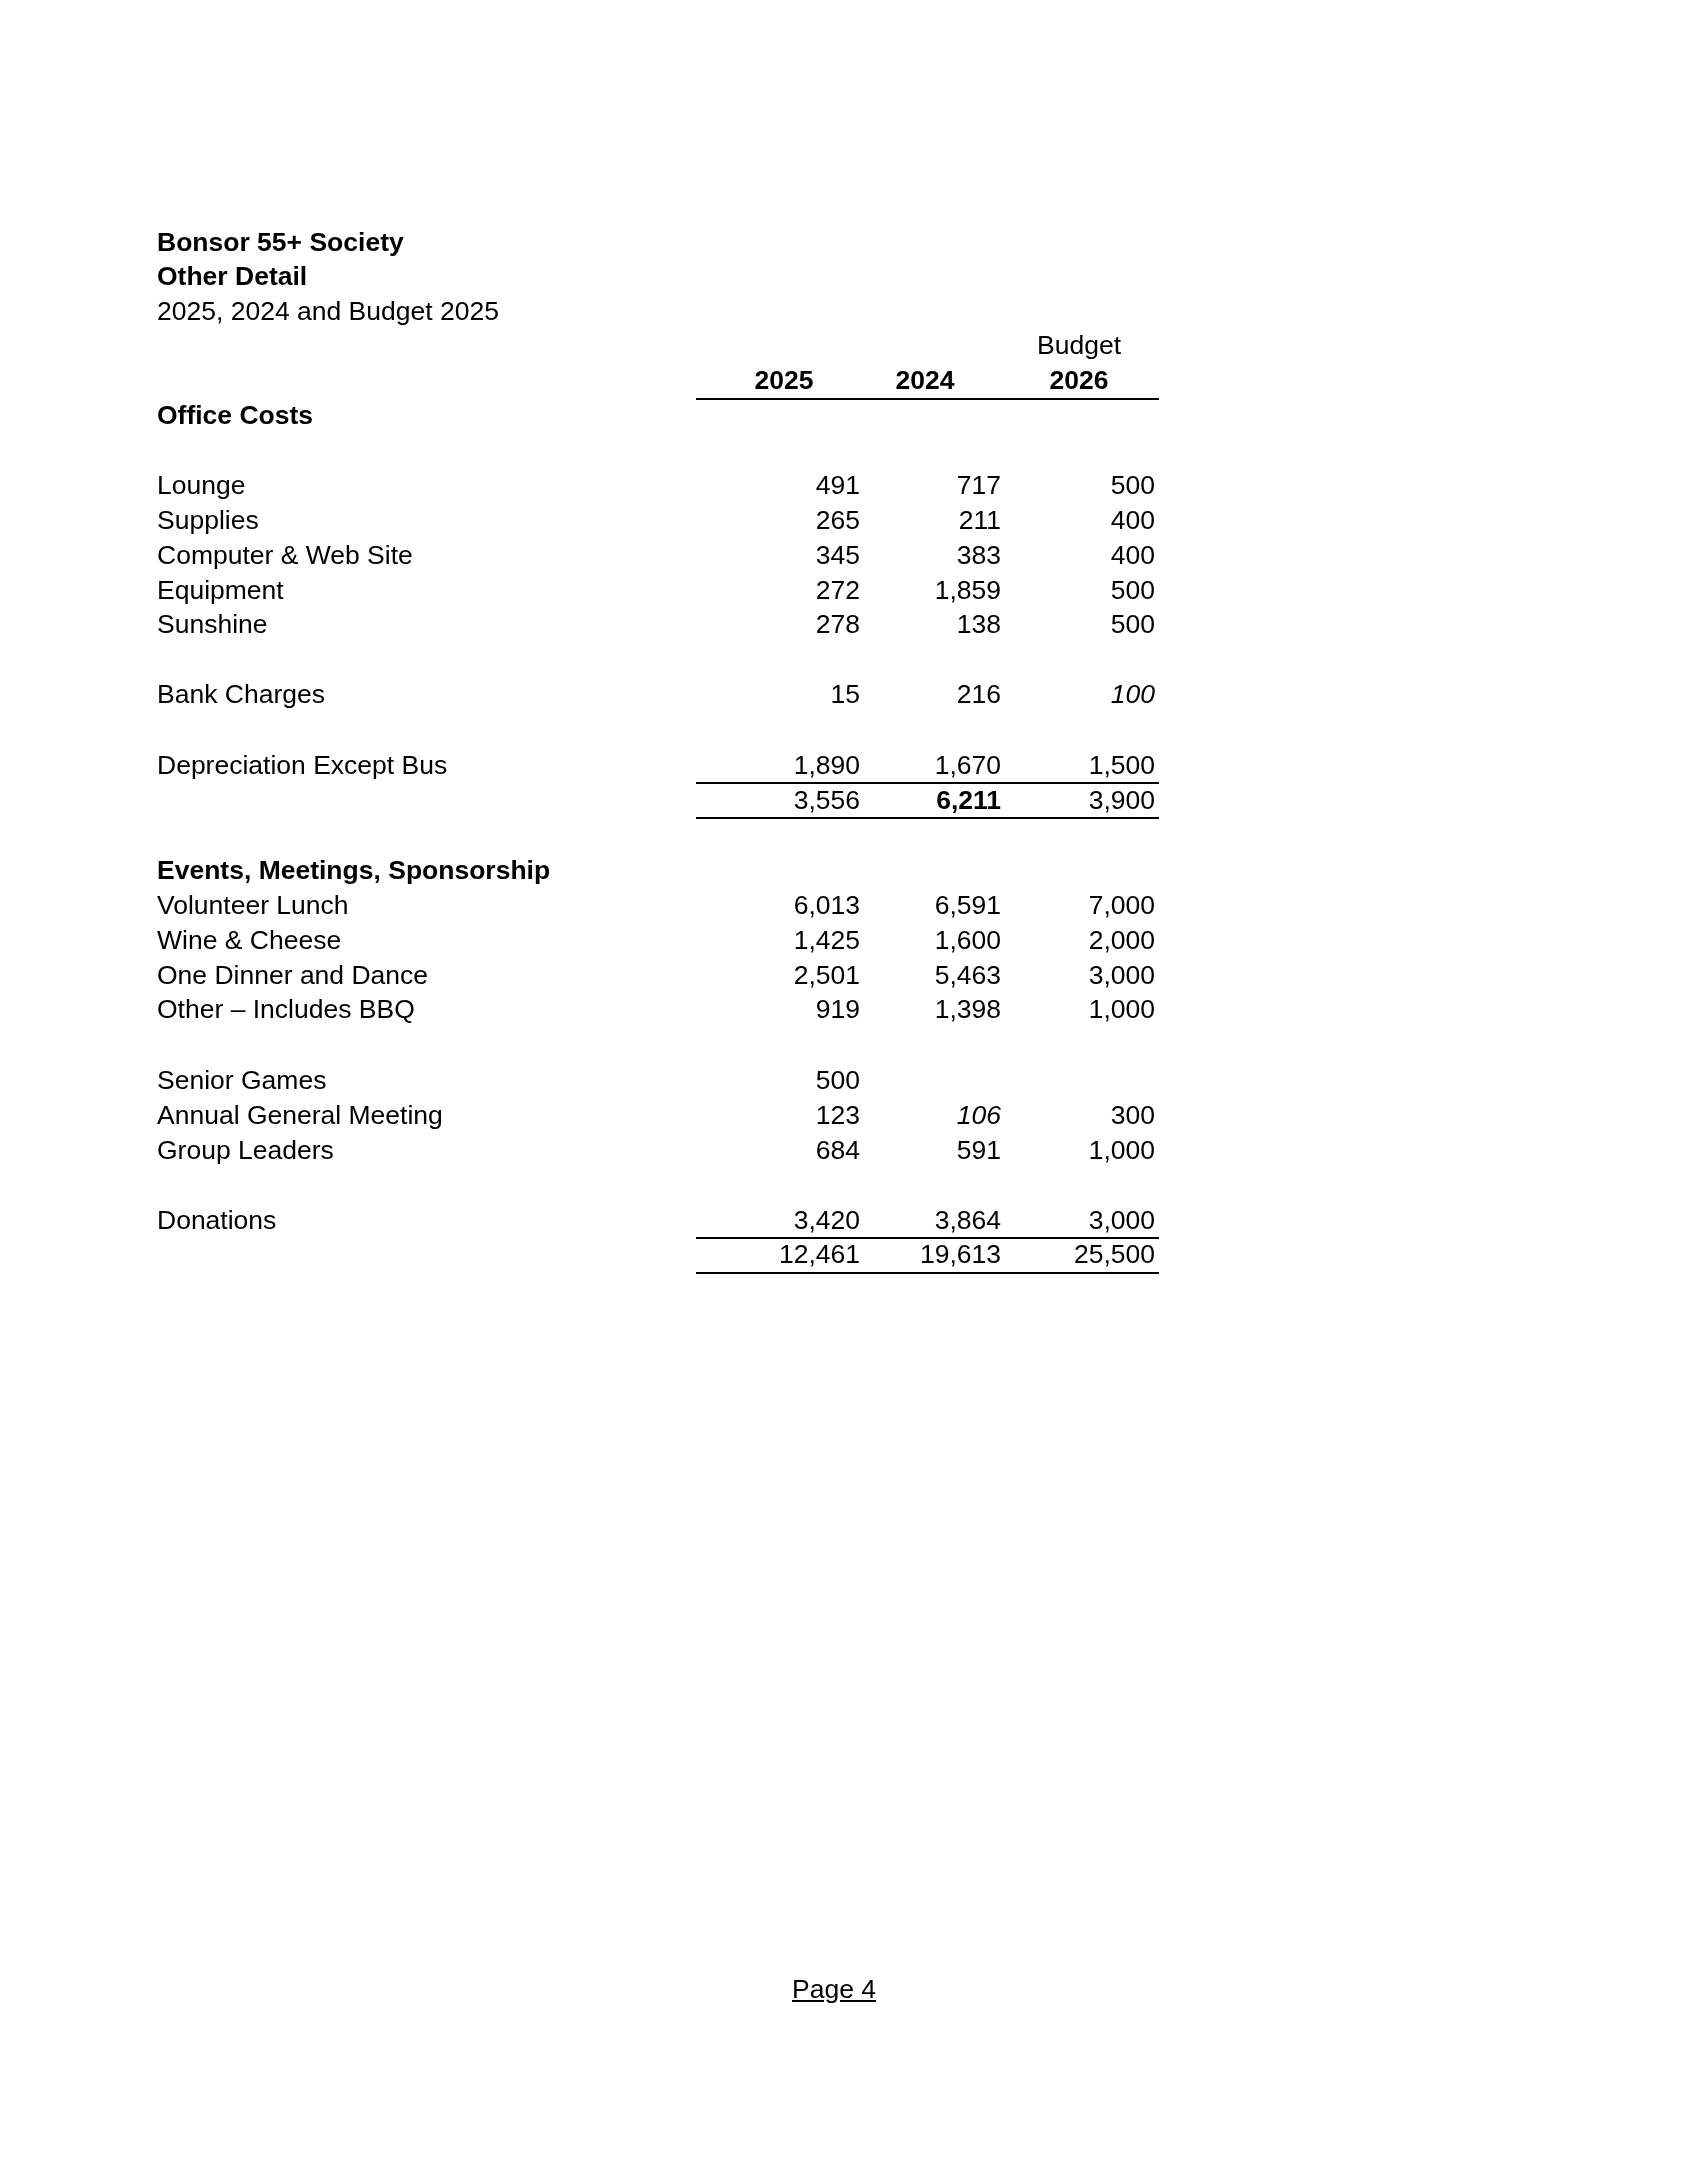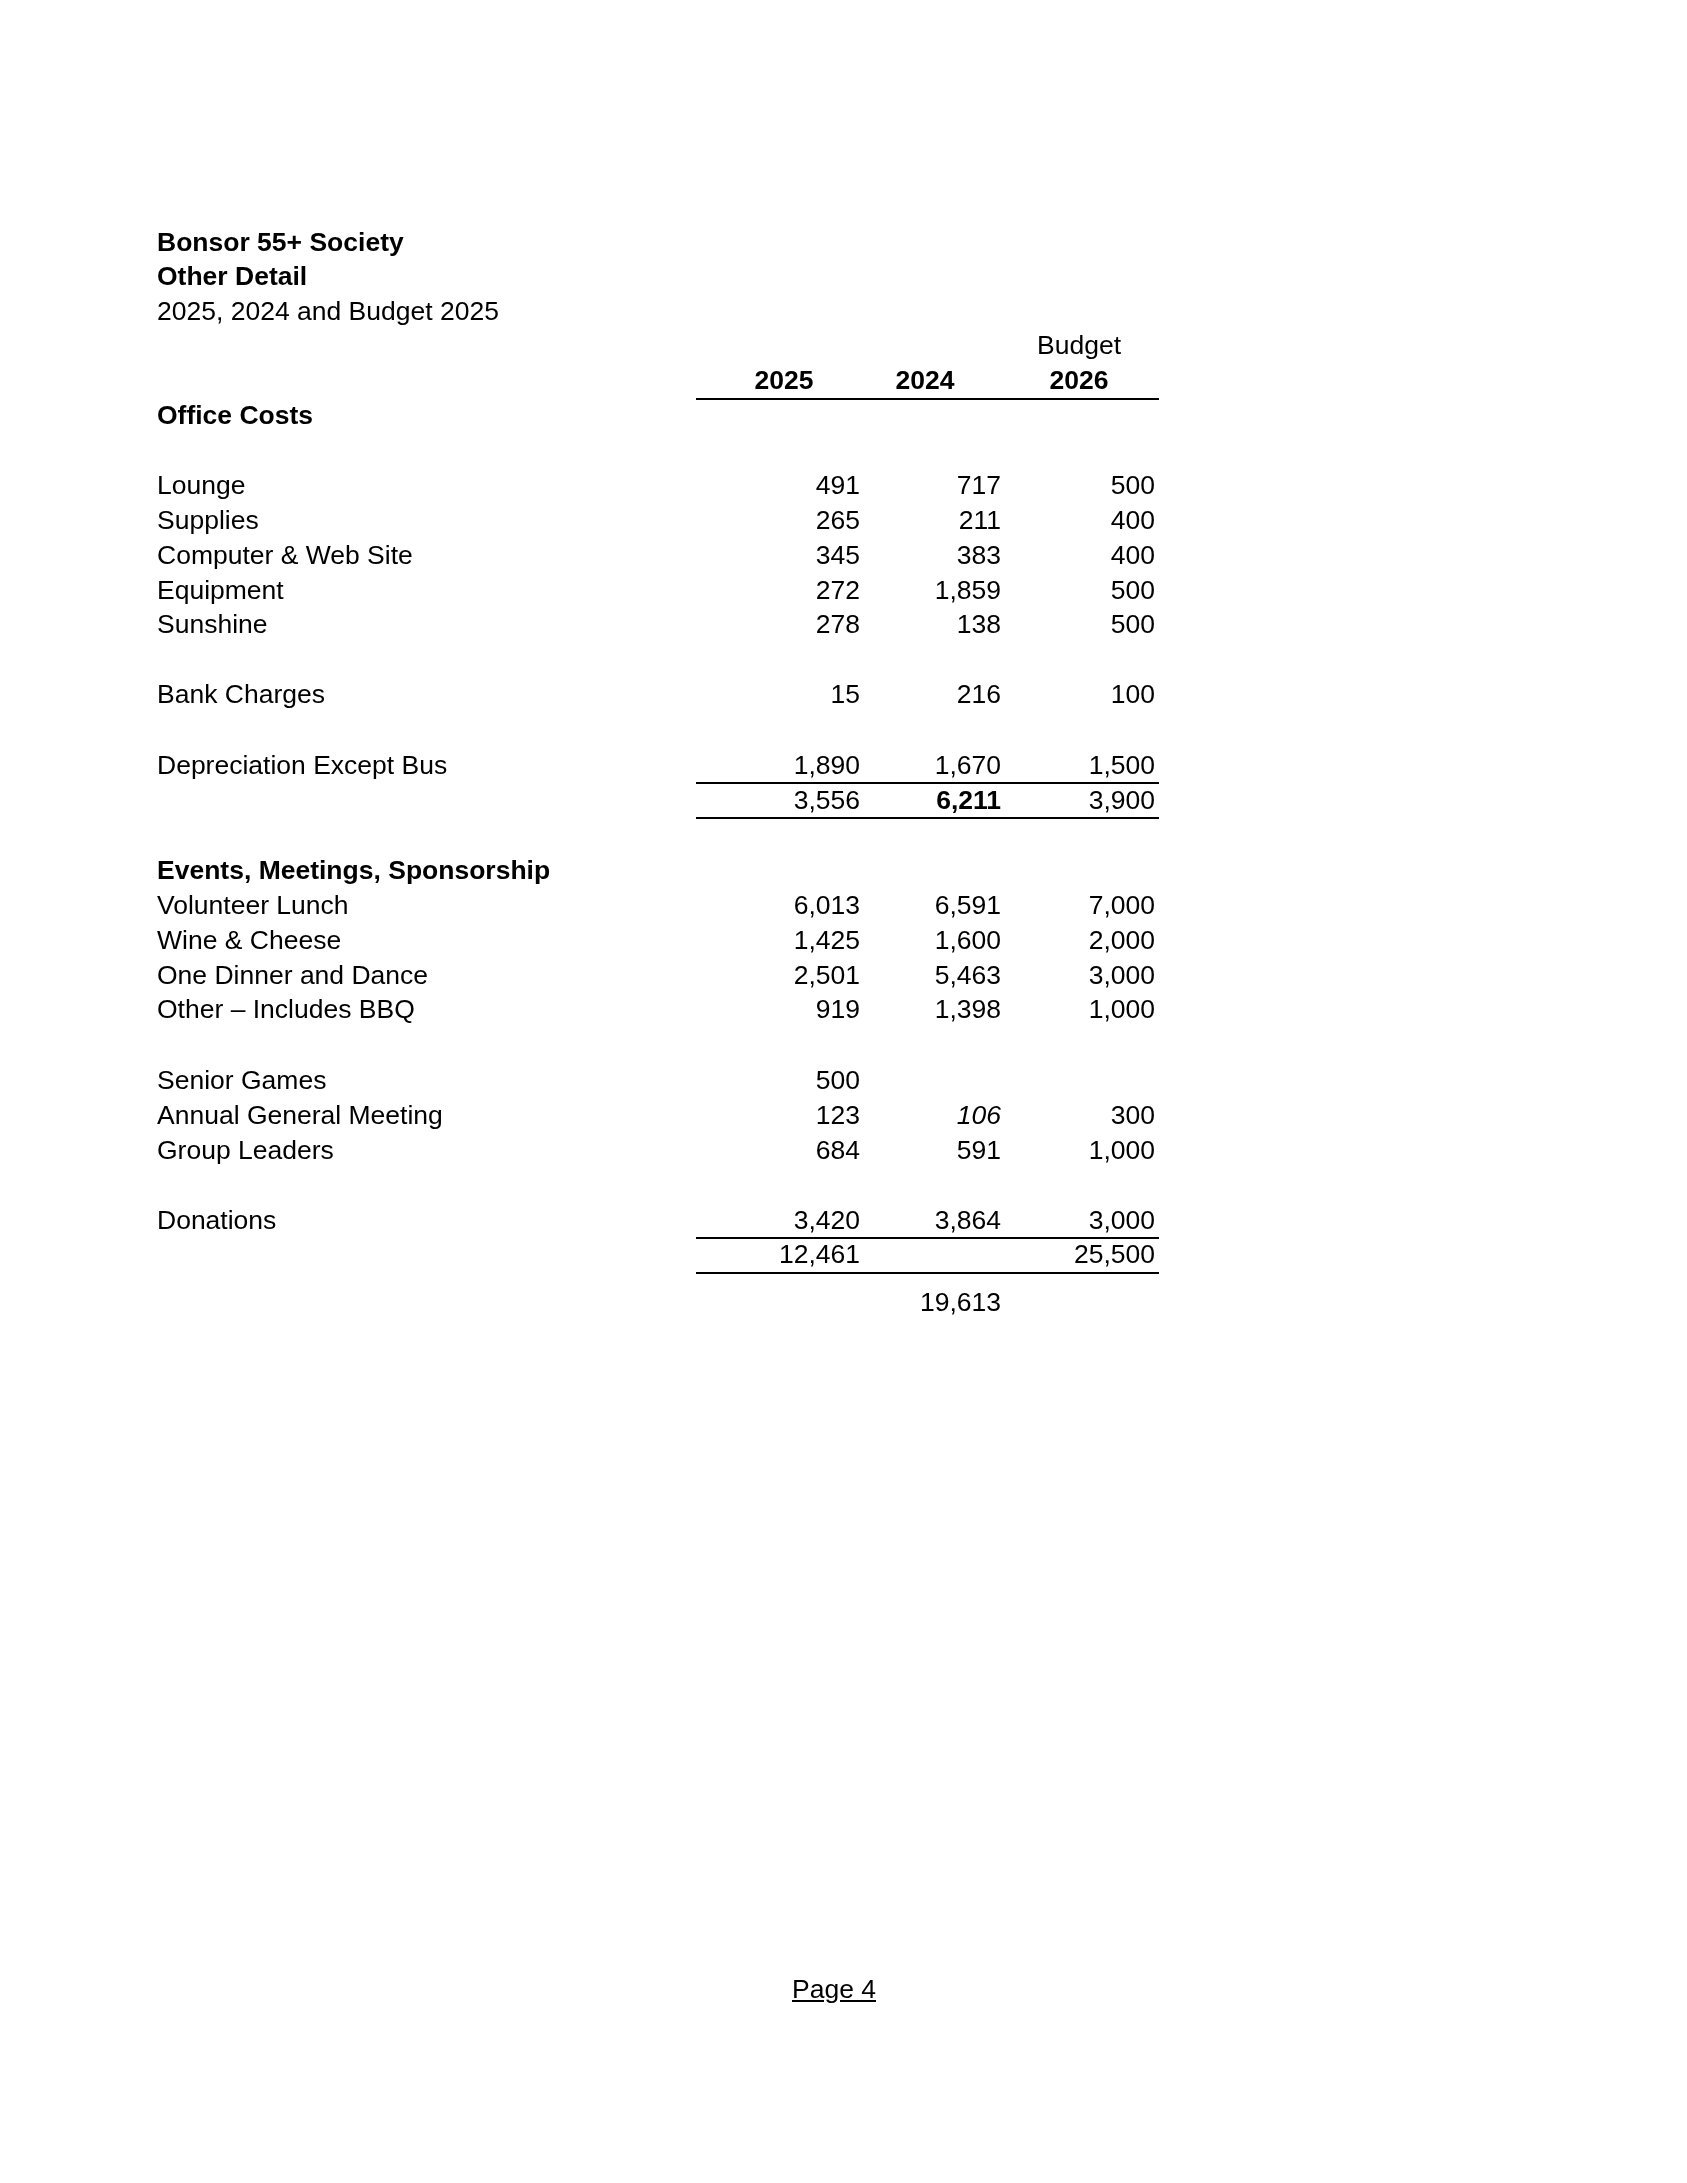--- a/index.html
+++ b/index.html
@@ -60,21 +60,21 @@
   <div>
     <div class="t label" style="top:607px;">Sunshine</div>
     <div class="t num c1" style="top:607px;">278</div>
     <div class="t num c2" style="top:607px;">138</div>
     <div class="t num c3" style="top:607px;">500</div>
   </div>
   <div>
     <div class="t label" style="top:677px;">Bank Charges</div>
     <div class="t num c1" style="top:677px;">15</div>
     <div class="t num c2" style="top:677px;">216</div>
-    <div class="t num c3" style="top:677px;">100</div>
+    <div class="t num c3" style="top:677px;font-style:italic;">100</div>
   </div>
   <div>
     <div class="t label" style="top:748px;">Depreciation Except Bus</div>
     <div class="t num c1" style="top:748px;">1,890</div>
     <div class="t num c2" style="top:748px;">1,670</div>
     <div class="t num c3" style="top:748px;">1,500</div>
   </div>
   <div class="line" style="left:696px; width:463px; top:782px;"></div>
   <div>
     <div class="t num c1" style="top:783px;">3,556</div>
@@ -129,20 +129,20 @@
   </div>
   <div>
     <div class="t label" style="top:1203px;">Donations</div>
     <div class="t num c1" style="top:1203px;">3,420</div>
     <div class="t num c2" style="top:1203px;">3,864</div>
     <div class="t num c3" style="top:1203px;">3,000</div>
   </div>
   <div class="line" style="left:696px; width:463px; top:1237px;"></div>
   <div>
     <div class="t num c1" style="top:1237px;">12,461</div>
-    <div class="t num c2" style="top:1237px;margin-top:48px;">19,613</div>
+    <div class="t num c2" style="top:1237px;">19,613</div>
     <div class="t num c3" style="top:1237px;">25,500</div>
   </div>
   <div class="line" style="left:696px; width:463px; top:1272px;"></div>
 
   <div class="t" style="top:1972px; left:728px; width:212px; text-align:center;text-decoration:underline;">Page 4</div>
 </div>
 
 
 </body></html>

